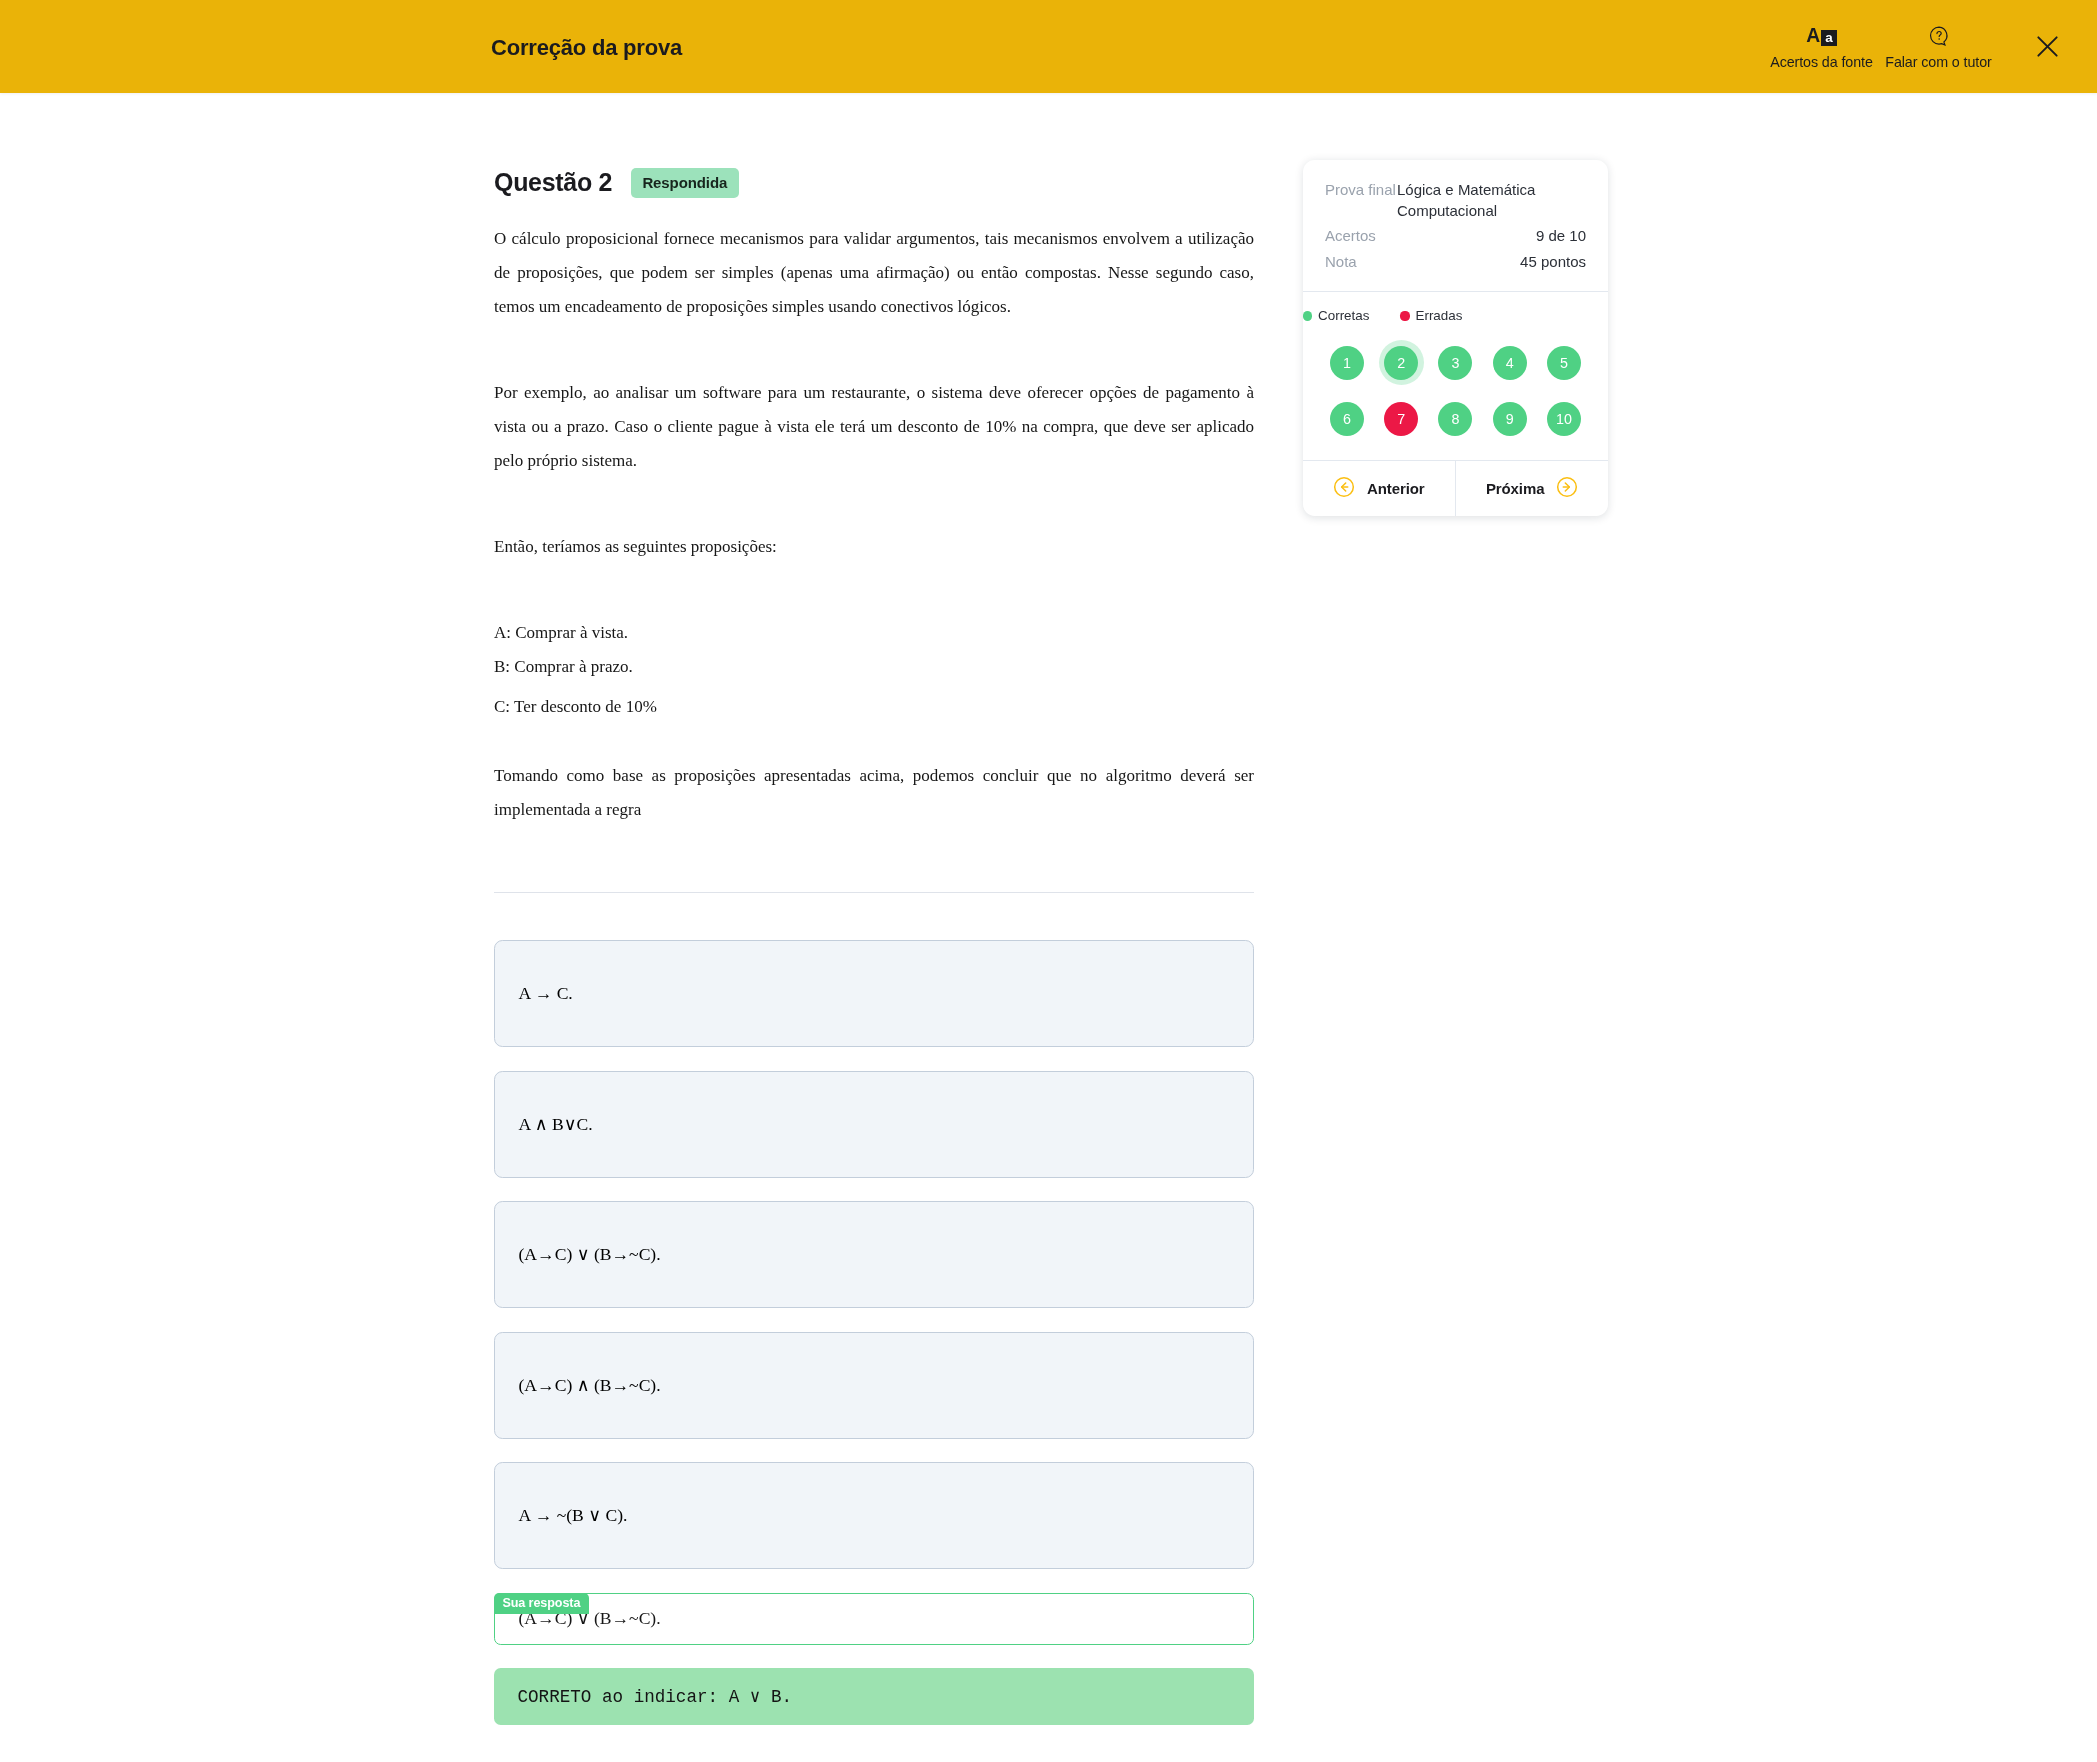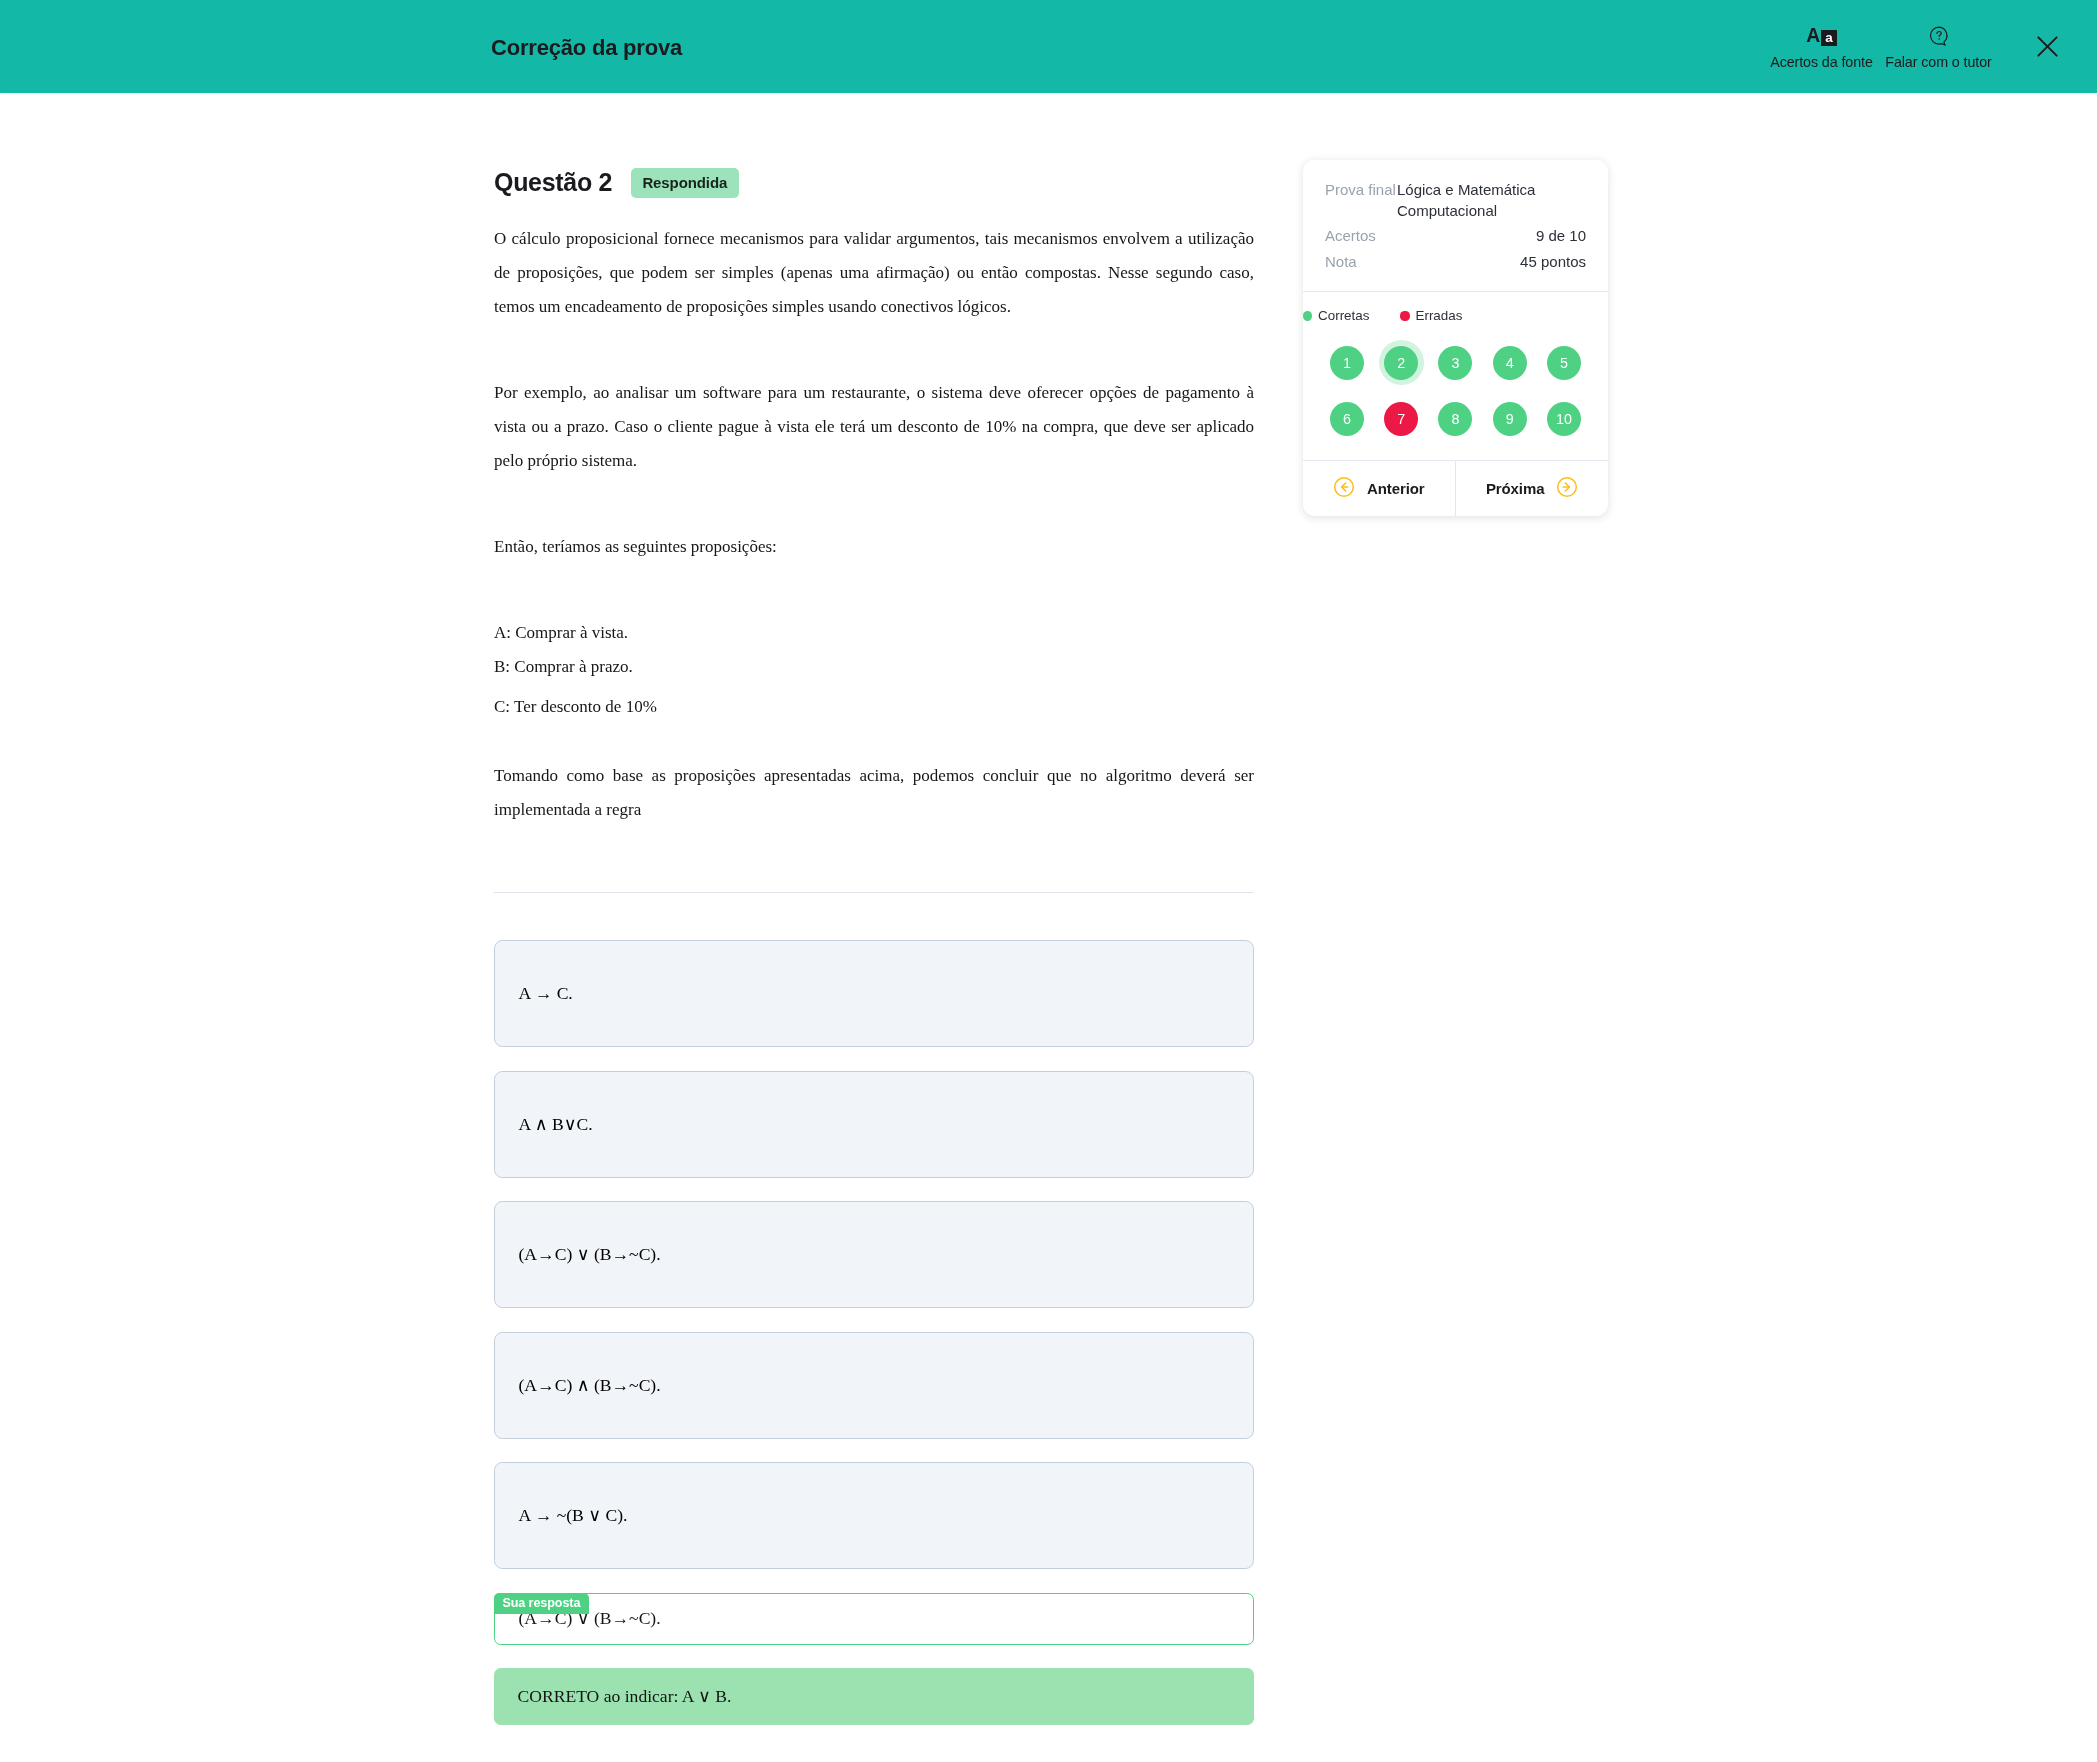--- a/index.html
+++ b/index.html
@@ -10,21 +10,21 @@
     font-family: "Liberation Sans", sans-serif;
     -webkit-font-smoothing: antialiased;
   }
   body { position: relative; overflow: hidden; }
 
   
   .header {
     position: absolute;
     top: 0; left: 0;
     width: 2098px; height: 93px;
-    background: #14b8a6;
+    background: #eab308;
     box-shadow: 0 0.8px 3.4px rgba(0,0,0,0.10);
     z-index: 20;
   }
   .header-title {
     position: absolute;
     left: 491px; top: 35px;
     font-size: 22px;
     font-weight: bold;
     color: #1b1b1f;
     letter-spacing: -0.2px;
@@ -191,21 +191,21 @@
     margin-top: 23.5px;
     width: 760px;
     height: 57px;
     background: #9ce2b0;
     border-radius: 6.7px;
     display: flex;
     align-items: center;
     padding: 0 23.5px;
   }
   .result-banner .rtext {
-    font-family: Liberation Serif, serif;
+    font-family: Liberation Mono, monospace;
     font-size: 17.6px;
     color: #141414;
   }
 
   
   .side-card {
     position: absolute;
     left: 1303px; top: 160px;
     width: 305px;
     background: #ffffff;

